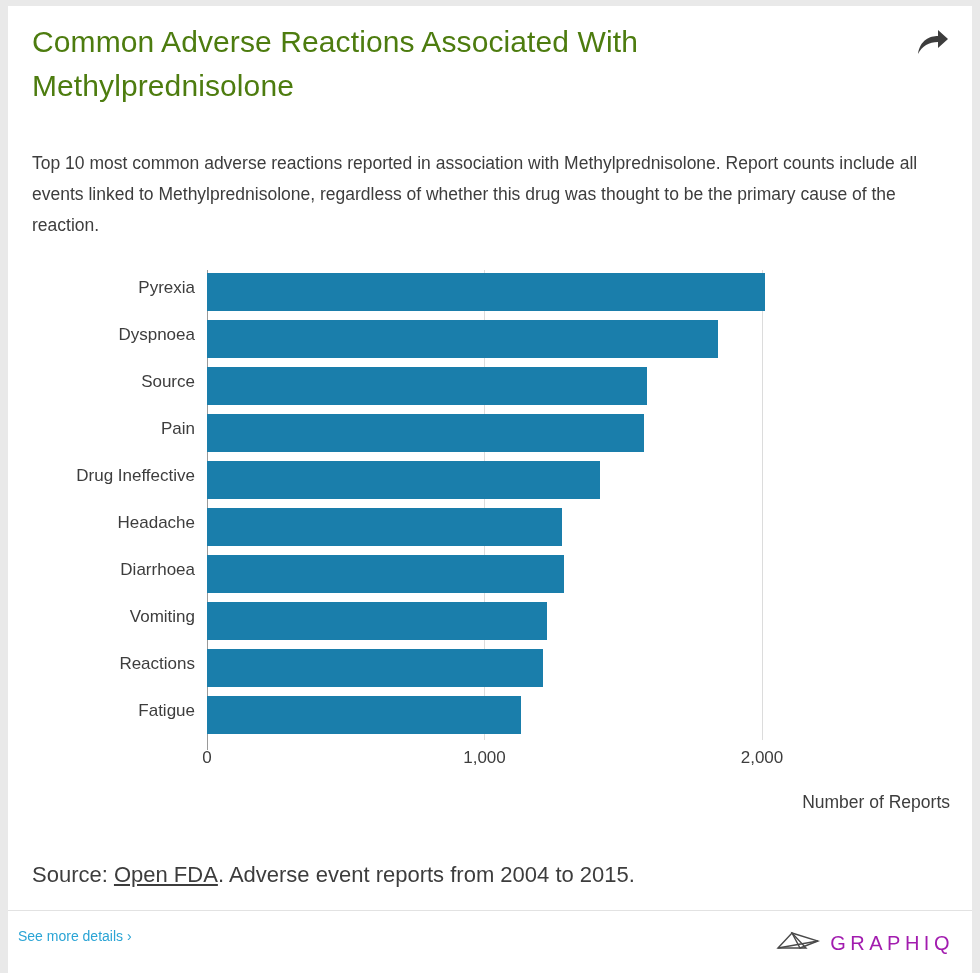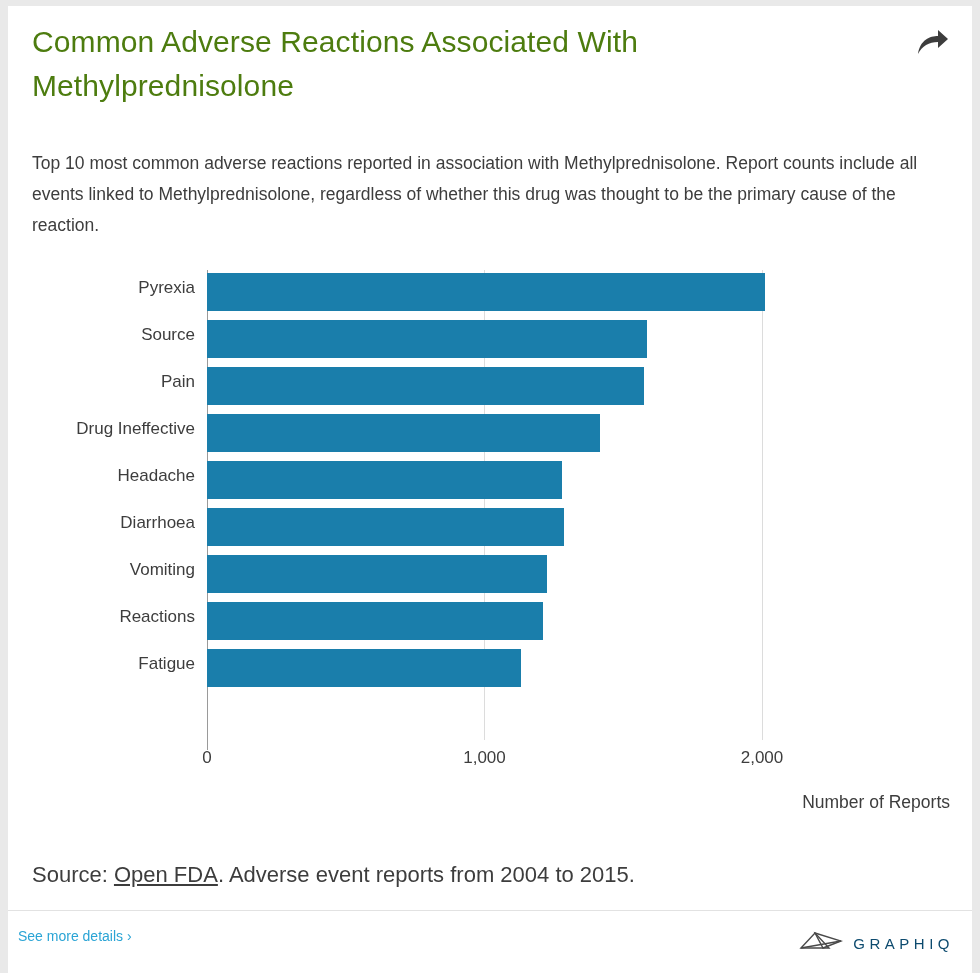--- a/index.html
+++ b/index.html
@@ -176,23 +176,23 @@
   }
   .brand {
     position: absolute;
     right: 26px;
     top: 928px;
     display: flex;
     align-items: center;
     gap: 10px;
   }
   .brand-name {
-    font-size: 15px;
+    font-size: 20px;
     letter-spacing: 4.5px;
-    color: #0c4a6e;
+    color: #a21caf;
   }
 </style>
 </head>
 <body>
 
 <div class="card">
 
   <div class="edge-top"></div>
   <div class="edge-left"></div>
   <div class="edge-right"></div>
@@ -209,20 +209,24 @@
 
   <div class="chart">
     <div class="axis-line"></div>
     <div class="plot">
       <div class="gridline" style="left:277px"></div>
       <div class="gridline" style="left:555px"></div>
       <div class="rows" id="bar-rows">
           <div class="row">
             <div class="cat-label">Pyrexia</div>
             <div class="bar" style="width: 557.775px; background: rgb(26, 126, 171);"></div>
+          </div>
+          <div class="row">
+            <div class="cat-label">Dyspnoea</div>
+            <div class="bar" style="width: 510.6px; background: rgb(26, 126, 171);"></div>
           </div>
           <div class="row">
             <div class="cat-label">Source</div>
             <div class="bar" style="width: 439.837px; background: rgb(26, 126, 171);"></div>
           </div>
           <div class="row">
             <div class="cat-label">Pain</div>
             <div class="bar" style="width: 437.062px; background: rgb(26, 126, 171);"></div>
           </div>
           <div class="row">

